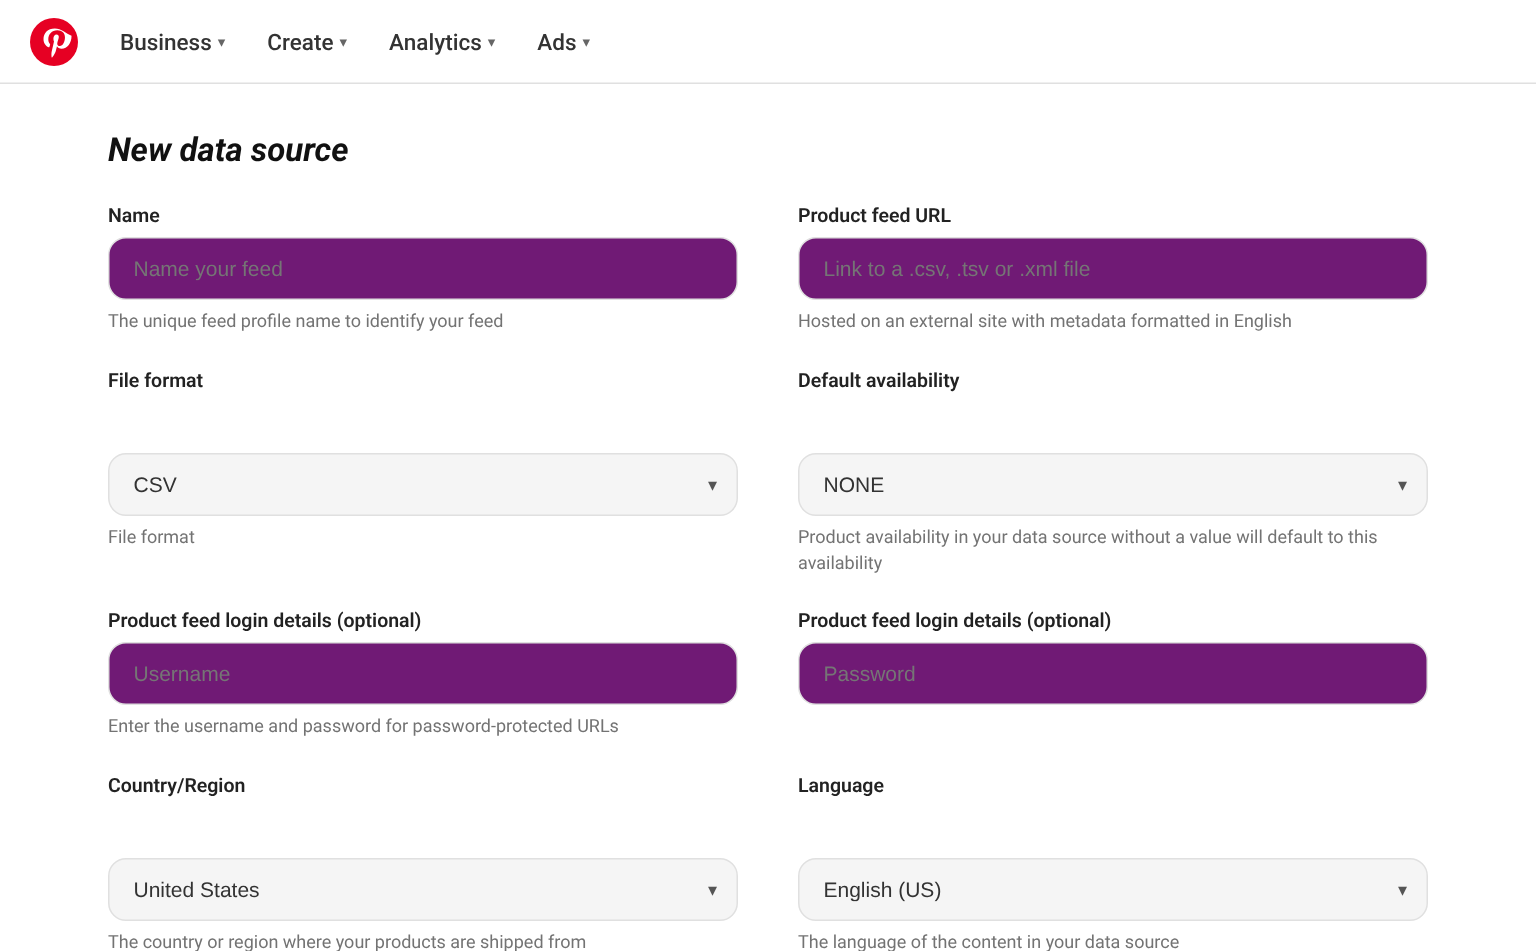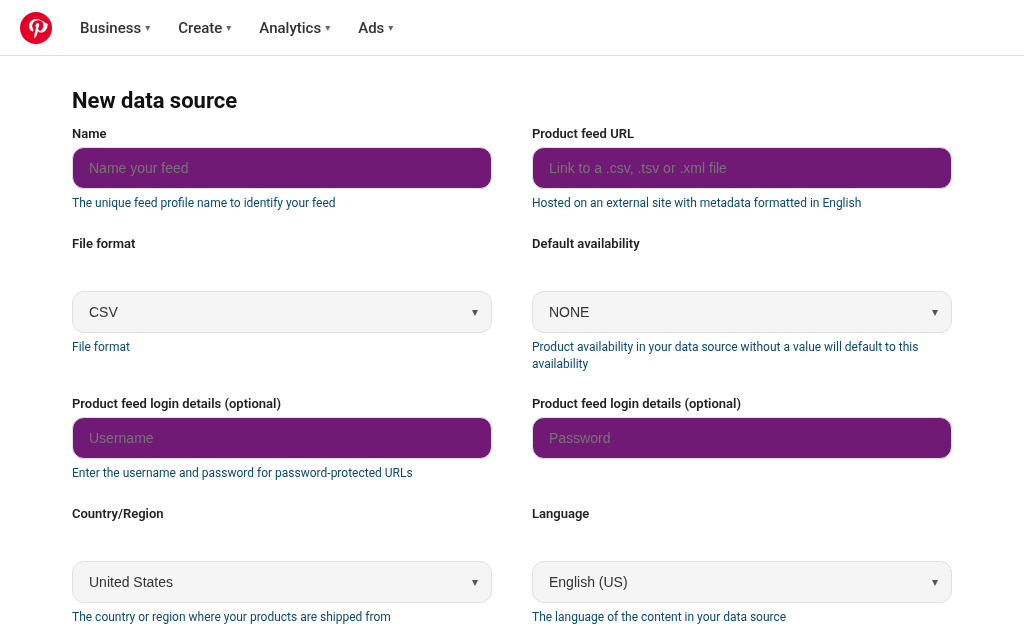--- a/index.html
+++ b/index.html
@@ -52,22 +52,23 @@
 
     
     .page-content {
       padding: 32px 40px;
       max-width: 960px;
       margin: 0 auto;
     }
     .page-title {
       font-size: 22px;
       font-weight: 700;
-      margin-bottom: 13px;
+      margin-bottom: 24px;
       color: #111;
+      font-style: italic;
     }
 
     
     .form-grid {
       display: grid;
       grid-template-columns: 1fr 1fr;
       gap: 24px 40px;
     }
     .form-group {
       display: flex;
@@ -85,21 +86,21 @@
       border: 1.5px solid #e0e0e0;
       border-radius: 12px;
       font-size: 14px;
       color: #999;
       background: #701a75;
       outline: none;
       cursor: text;
     }
     .form-hint {
       font-size: 12px;
-      color: #0c4a6e;
+      color: #737373;
       line-height: 1.4;
     }
 
     
     .select-wrapper {
       position: relative;
       margin-top: 34px;
     }
     .form-select {
       width: 100%;

